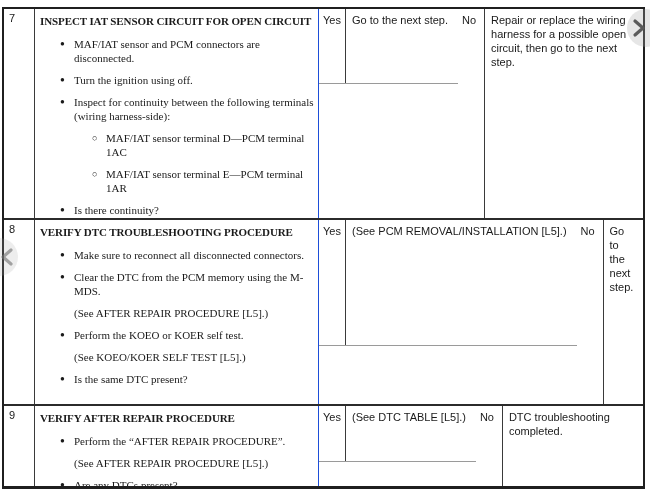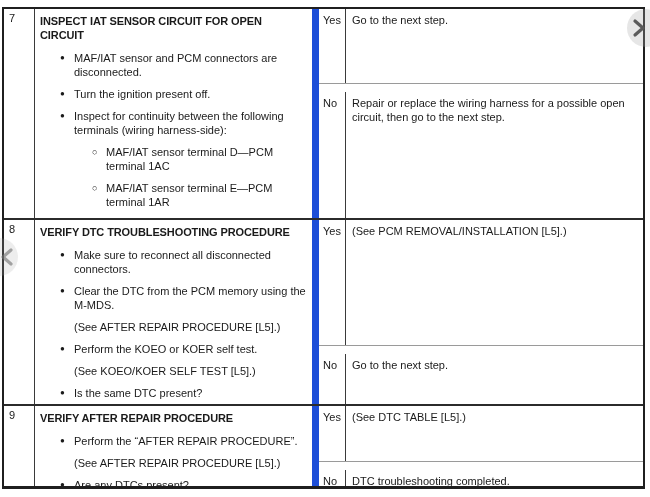--- a/index.html
+++ b/index.html
@@ -19,31 +19,31 @@
   .step-row{display:flex;box-sizing:border-box;overflow:hidden;}
   .step-row.r7{height:211px;border-bottom:2px solid #2b2b2b;}
   .step-row.r8{height:186px;border-bottom:2px solid #2b2b2b;}
   .step-row.r9{flex:1;}
   .cell{box-sizing:border-box;}
   .cell-step{
     width:31px;flex:0 0 31px;border-right:1px solid #3a3a3a;
     padding:2px 2px 0 5px;font-size:11px;line-height:14px;
   }
   .cell-insp{
-    width:284px;flex:0 0 284px;border-right:7px solid #1d4ed8;
-    padding:5px 4px 0 5px;font-size:11px;line-height:14px;overflow:hidden;
+    width:284px;flex:0 0 284px;border-right:1px solid #1d4ed8;
+    padding:5px 4px 0 5px;font-size:11px;line-height:14px;overflow:hidden;font-family:Liberation Serif, serif;
   }
   .insp-title{font-weight:bold;margin:0 0 9px 0;letter-spacing:-0.1px;}
   .li{display:flex;margin:0 0 8px 20px;}
   .li.sub{margin-left:52px;}
   .li.note{margin-left:34px;justify-content:center;}
   .li .glyph{flex:0 0 14px;font-size:8px;line-height:14px;}
   .li.sub .glyph{font-size:9px;}
   .li .txt{flex:1;}
-  .cell-right{flex:1;display:flex;flex-direction:column;min-width:0;gap:8px;}
+  .cell-right{flex:1;display:flex;min-width:0;}
   .sub-row{display:flex;box-sizing:border-box;overflow:hidden;}
   .sub-row.yes{border-bottom:1px solid #9a9a9a;}
   .r7 .sub-row.yes{height:75px;}
   .r8 .sub-row.yes{height:126px;}
   .r9 .sub-row.yes{height:56px;}
   .sub-row.no{flex:1;}
   .cell-yesno{
     width:27px;flex:0 0 27px;border-right:1px solid #3a3a3a;
     padding:4px 0 0 4px;font-size:11px;line-height:14px;box-sizing:border-box;
   }
@@ -69,21 +69,21 @@
     <div class="cell cell-step">7</div>
     <div class="cell cell-insp">
       <div class="insp-title">INSPECT IAT SENSOR CIRCUIT FOR OPEN CIRCUIT</div>
       <div>
           <div class="li bullet">
             <span class="glyph">●</span>
             <span class="txt">MAF/IAT sensor and PCM connectors are disconnected.</span>
           </div>
           <div class="li bullet">
             <span class="glyph">●</span>
-            <span class="txt">Turn the ignition present off.</span>
+            <span class="txt">Turn the ignition using off.</span>
           </div>
           <div class="li bullet">
             <span class="glyph">●</span>
             <span class="txt">Inspect for continuity between the following terminals (wiring harness-side):</span>
           </div>
           <div class="li sub">
             <span class="glyph">○</span>
             <span class="txt">MAF/IAT sensor terminal D—PCM terminal 1AC</span>
           </div>
           <div class="li sub">

